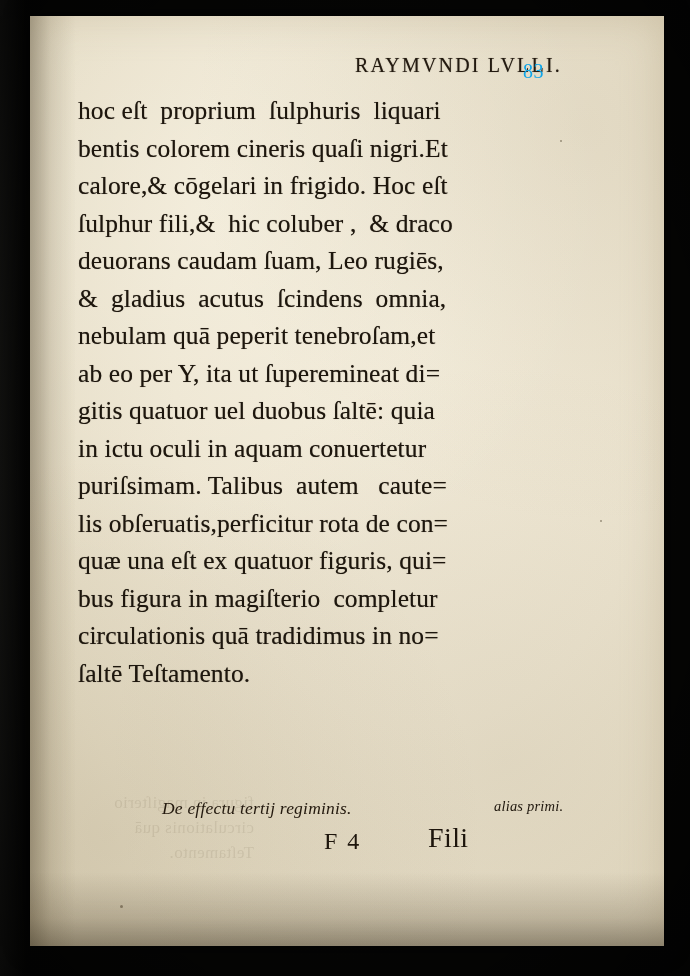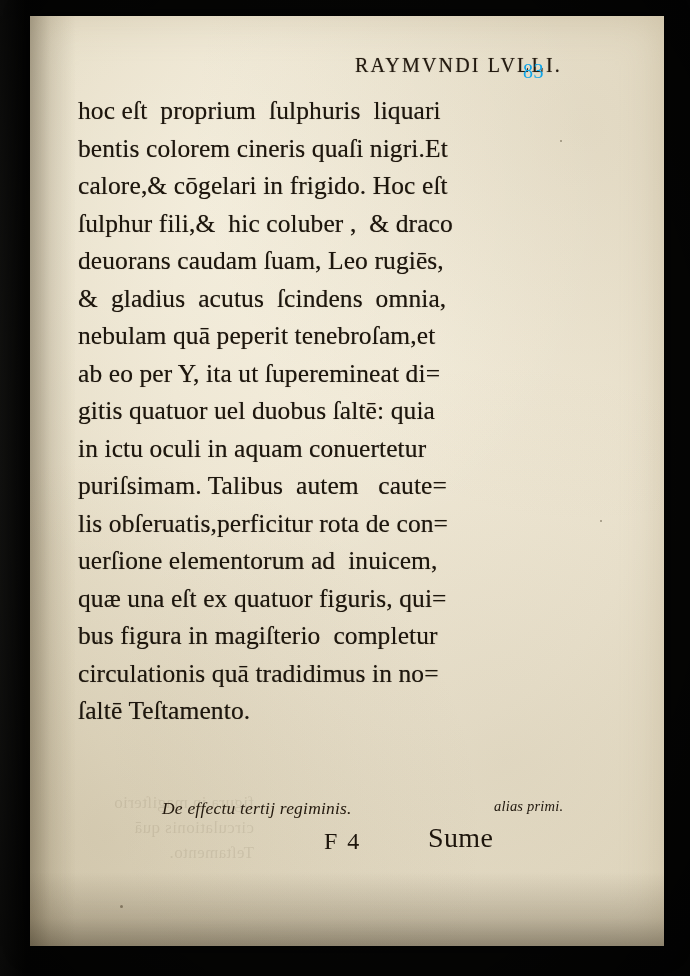--- a/index.html
+++ b/index.html
@@ -221,32 +221,31 @@
       <div class="line">calore,&amp; cōgelari in frigido. Hoc eſt</div>
       <div class="line">ſulphur fili,&amp;  hic coluber ,  &amp; draco</div>
       <div class="line">deuorans caudam ſuam, Leo rugiēs,</div>
       <div class="line">&amp;  gladius  acutus  ſcindens  omnia,</div>
       <div class="line">nebulam quā peperit tenebroſam,et</div>
       <div class="line">ab eo per Y, ita ut ſuperemineat di=</div>
       <div class="line">gitis quatuor uel duobus ſaltē: quia</div>
       <div class="line">in ictu oculi in aquam conuertetur</div>
       <div class="line">puriſsimam. Talibus  autem   caute=</div>
       <div class="line">lis obſeruatis,perficitur rota de con=</div>
-      <div class="line">uerſione elementorum ad  inuicem,</div>
       <div class="line">quæ una eſt ex quatuor figuris, qui=</div>
       <div class="line">bus figura in magiſterio  completur</div>
       <div class="line">circulationis quā tradidimus in no=</div>
       <div class="line">ſaltē Teſtamento.</div>
     </div>
 
     <div class="caption">De effectu tertij regiminis.</div>
     <div class="marginal">alias primi.</div>
 
     <div class="signature">F  4</div>
-    <div class="catchword">Sume</div>
+    <div class="catchword">Fili</div>
 
   </div>
 
   <div class="bottom-shadow"></div>
 
   <div class="speck" style="left:120px; top:905px; width:3px; height:3px;"></div>
   <div class="speck" style="left:560px; top:140px; width:2px; height:2px;"></div>
   <div class="speck" style="left:600px; top:520px; width:2px; height:2px;"></div>
   <div class="speck" style="left:96px; top:640px; width:2px; height:2px;"></div>
 </div>

